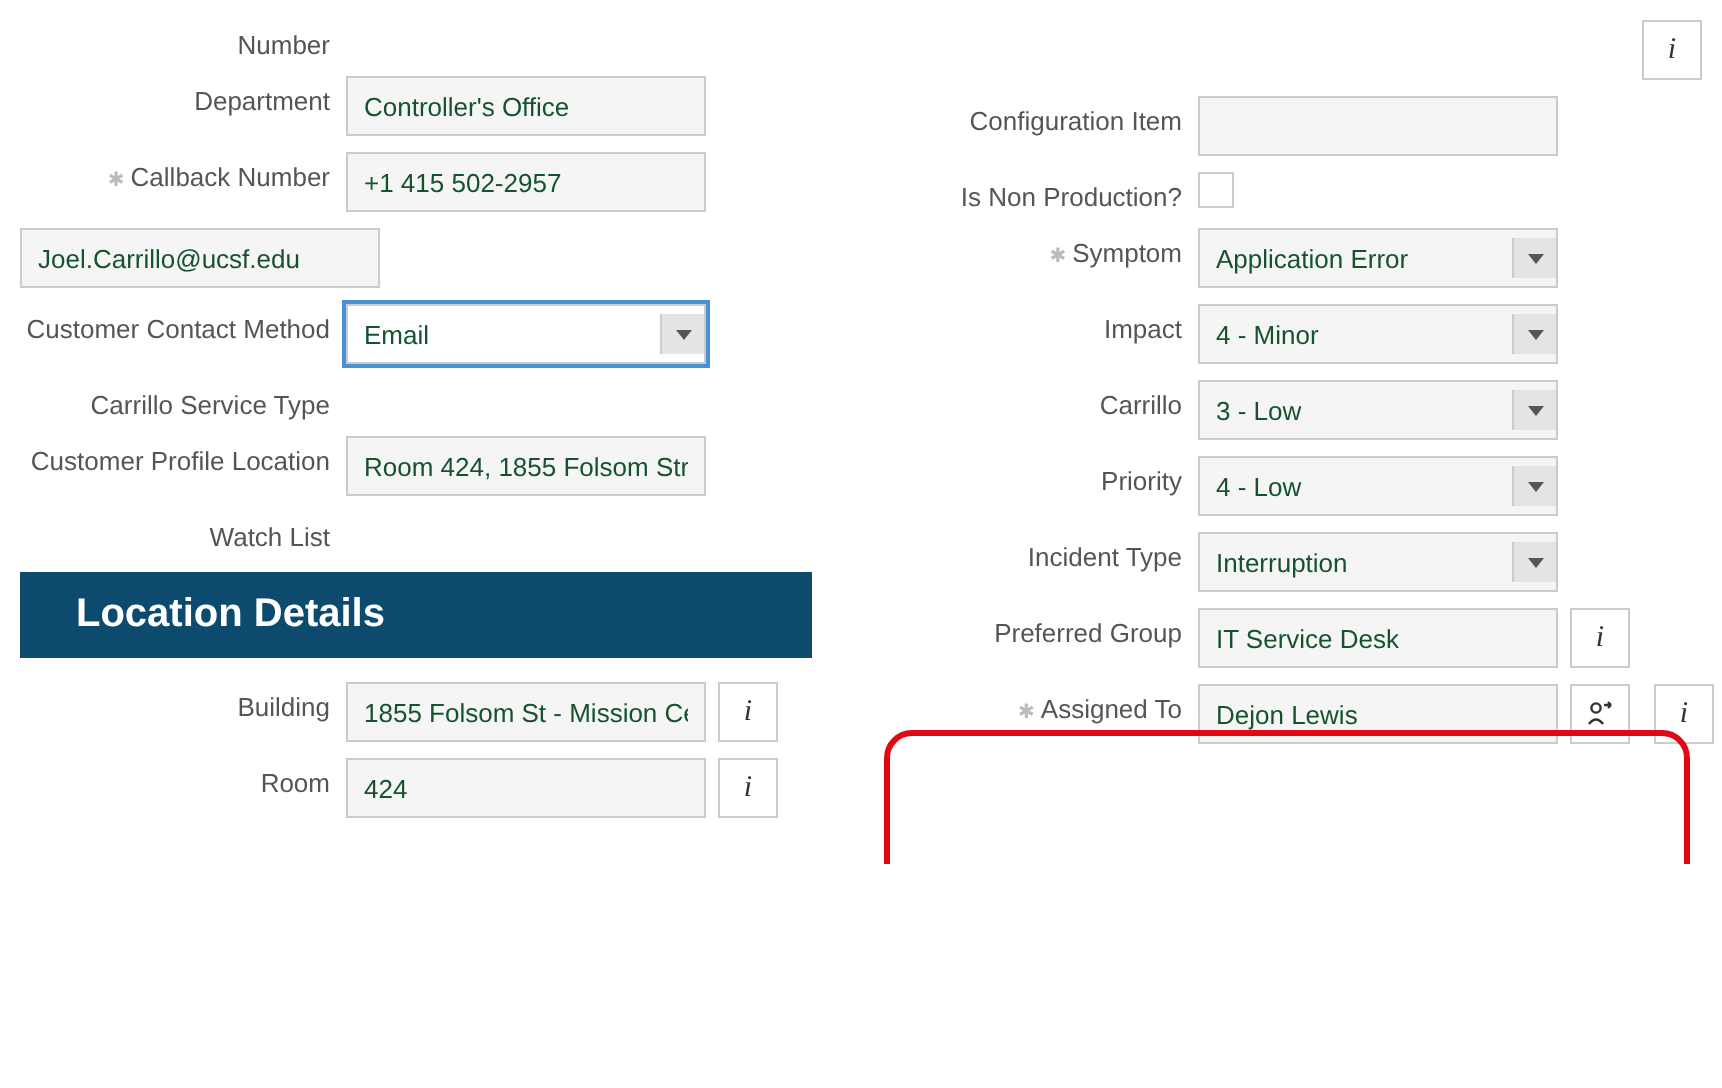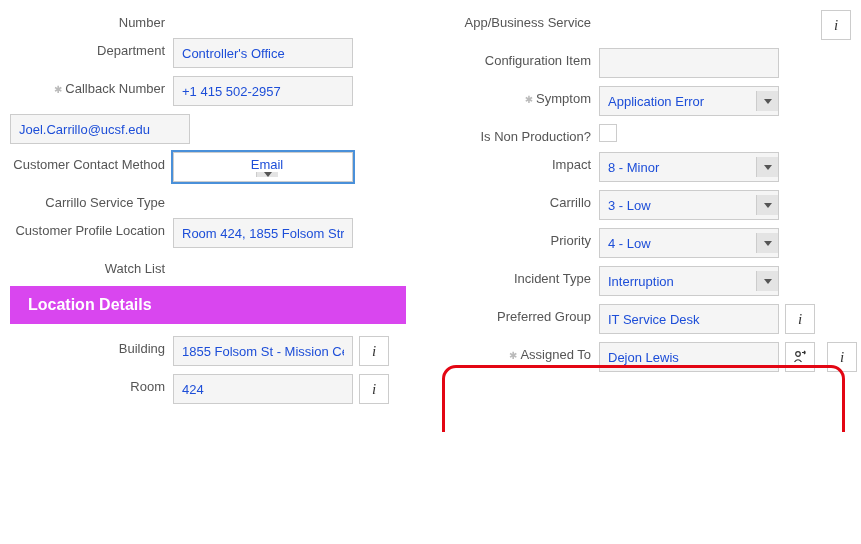--- a/index.html
+++ b/index.html
@@ -49,24 +49,24 @@
     align-items: center;
     gap: 6px;
   }
   input[type=text], .select, .readonly {
     width: 180px;
     height: 30px;
     padding: 4px 8px;
     font-size: 13px;
     border: 1px solid #ccc;
     background: #f5f5f5;
-    color: #1d4ed8;
+    color: #14532d;
     border-radius: 0;
   }
-  .editable { background: #fff; flex-direction: column; }
+  .editable { background: #fff; }
   .select {
     position: relative;
     background: #f5f5f5;
     display: flex;
     align-items: center;
     justify-content: space-between;
     cursor: pointer;
     padding-right: 0;
   }
   .select .arrow {
@@ -99,25 +99,25 @@
     cursor: pointer;
   }
   .checkbox {
     width: 18px;
     height: 18px;
     border: 1px solid #ccc;
     background: #fff;
     display: inline-block;
   }
   .section-header {
-    background: #d946ef;
+    background: #0c4a6e;
     color: #fff;
     font-weight: bold;
-    font-size: 16px;
-    padding: 10px 18px;
+    font-size: 20px;
+    padding: 10px 28px;
     margin: 10px 0 12px 0;
   }
   .highlight-box {
     position: absolute;
     border: 3px solid #e30613;
     border-radius: 14px;
     pointer-events: none;
   }
   .info-glyph {
     font-family: serif;
@@ -203,58 +203,57 @@
           <input type="text" class="readonly" readonly="" value="424" style="">
           <div class="iconbtn">
             <span class="info-glyph">i</span>
           </div>
         </div>
       </div>
     </div>
 
     <div class="col">
       <div class="row">
-        <div class="label">App/Business Service</div>
         <div class="ctrl">
           <div style="flex:1"></div>
           <div class="iconbtn">
             <span class="info-glyph">i</span>
           </div>
         </div>
       </div>
 
       <div class="row">
         <div class="label">Configuration Item</div>
         <div class="ctrl">
           <input type="text" class="readonly" readonly="" value="" style="">
         </div>
       </div>
 
       <div class="row">
+        <div class="label">Is Non Production?</div>
+        <div class="ctrl">
+          <span class="checkbox"></span>
+        </div>
+      </div>
+
+      <div class="row">
         <div class="label req">Symptom</div>
         <div class="ctrl">
           <div class="select">
             <span>Application Error</span>
             <div class="arrow"></div>
           </div>
         </div>
       </div>
 
       <div class="row">
-        <div class="label">Is Non Production?</div>
-        <div class="ctrl">
-          <span class="checkbox"></span>
-        </div>
-      </div>
-
-      <div class="row">
         <div class="label">Impact</div>
         <div class="ctrl">
           <div class="select">
-            <span>8 - Minor</span>
+            <span>4 - Minor</span>
             <div class="arrow"></div>
           </div>
         </div>
       </div>
 
       <div class="row">
         <div class="label">Carrillo</div>
         <div class="ctrl">
           <div class="select">
             <span>3 - Low</span>

